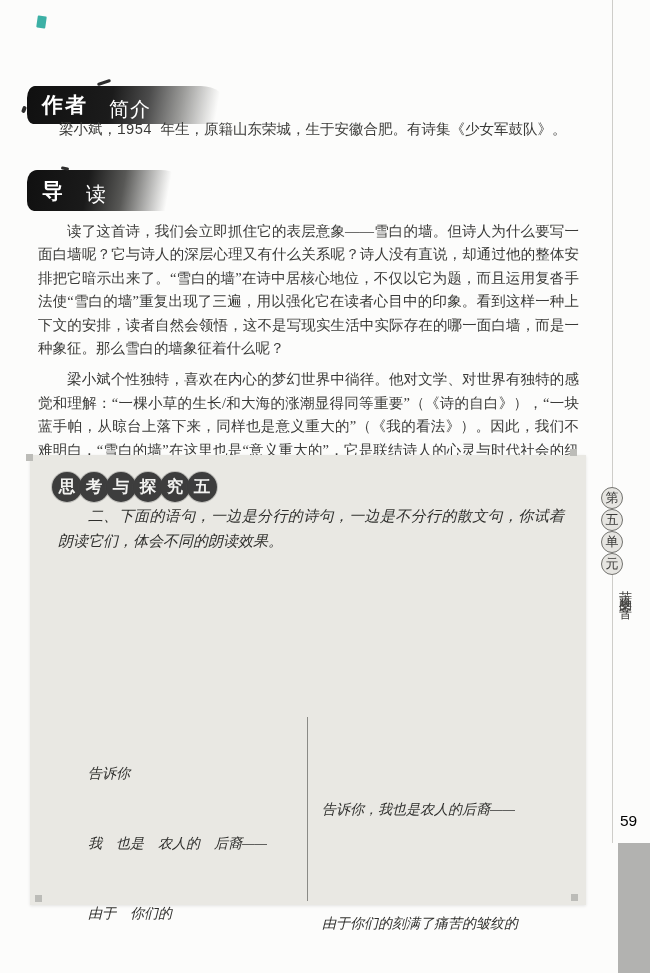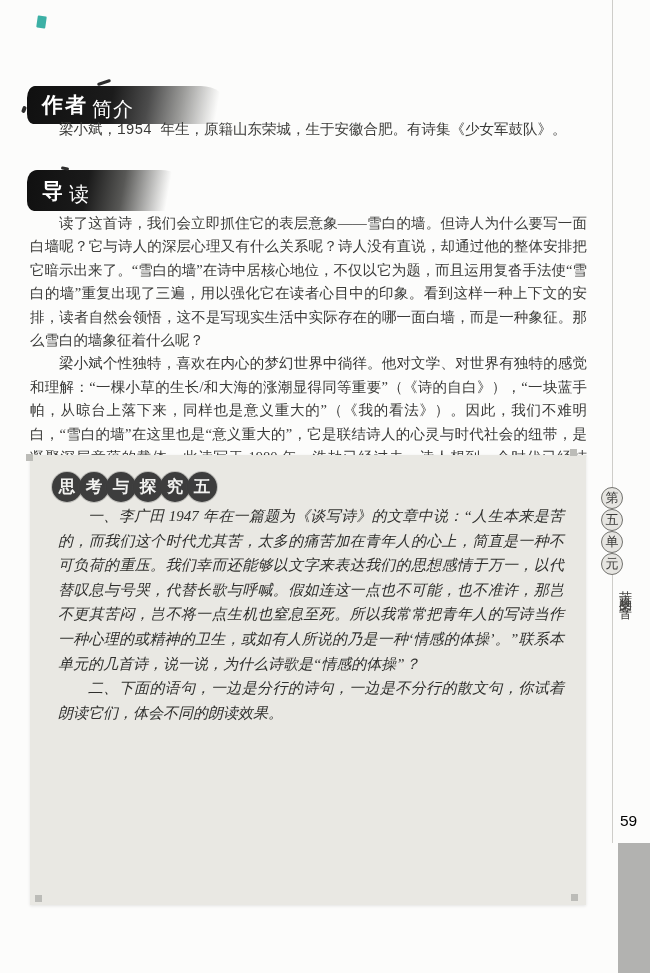--- a/index.html
+++ b/index.html
@@ -5,40 +5,40 @@
   html,body{margin:0;padding:0;background:#ffffff;}
   .page{position:relative;width:650px;height:973px;background:#fcfcfb;overflow:hidden;
         font-family:"Liberation Serif","DejaVu Serif",serif;}
 
   
   .teal-mark{position:absolute;left:37px;top:16px;width:9px;height:12px;
              background:#27a79b;transform:rotate(8deg);border-radius:1px;opacity:.9;}
 
   
   .brush-header{position:absolute;color:#fff;display:flex;align-items:center;
-                padding-left:15px;box-sizing:border-box;}
+                padding-left:15px;box-sizing:border-box;gap:17px;}
   .author-header{left:27px;top:86px;width:200px;height:38px;
     background:linear-gradient(100deg,#101010 0%,#1b1b1b 42%,#4c4c4c 60%,#9a9a98 76%,rgba(180,180,178,0) 94%);
     border-radius:8px 26px 16px 6px / 12px 20px 12px 10px;}
   .intro-header{left:27px;top:170px;width:158px;height:41px;
     background:linear-gradient(100deg,#101010 0%,#1a1a1a 38%,#585856 60%,rgba(168,168,166,0) 88%);
     border-radius:10px 24px 14px 7px / 12px 18px 12px 10px;}
   .bh-main{font-size:21px;font-weight:bold;letter-spacing:2px;}
   .bh-sub{font-size:20px;margin-left:4px;position:relative;top:4px;letter-spacing:1px;}
   .speckle{position:absolute;background:#2c2c2c;}
   .sp1{left:70px;top:-5px;width:14px;height:3px;transform:rotate(-18deg);border-radius:2px;}
   .sp2{left:34px;top:-3px;width:8px;height:3px;transform:rotate(12deg);border-radius:2px;}
   .sp-drop{left:-5px;top:20px;width:4px;height:7px;transform:rotate(20deg);border-radius:2px;}
 
   
   .author-body{position:absolute;left:30px;top:118px;width:556px;margin:0;
                font-size:14.5px;line-height:24px;text-indent:2em;color:#3a3a38;font-family:Liberation Mono, monospace;}
   .intro-paragraphs{position:absolute;left:30px;top:212px;width:557px;
                     font-size:14.5px;line-height:23.4px;text-align:justify;color:#3a3a38;}
-  .intro-paragraphs p{margin:0;text-indent:2em;}
+  .intro-paragraphs p{margin:8px;text-indent:2em;}
 
   
   .panel{position:absolute;left:30px;top:455px;width:556px;height:450px;
          background:#e9e8e3;box-shadow:0 1px 3px rgba(0,0,0,.10);}
   .corner{position:absolute;width:7px;height:7px;background:#bcbcb8;}
   .c-tl{left:-4px;top:-1px;} .c-tr{right:9px;top:-6px;}
   .c-bl{left:5px;bottom:3px;} .c-br{right:8px;bottom:4px;}
 
   .badge{position:absolute;left:22px;top:17px;display:flex;}
   .badge-circle{width:30px;height:30px;border-radius:50%;background:#3d3d3d;color:#f3f3f1;
@@ -104,24 +104,42 @@
     <div class="badge">
       <span class="badge-circle">思</span>
       <span class="badge-circle">考</span>
       <span class="badge-circle">与</span>
       <span class="badge-circle">探</span>
       <span class="badge-circle">究</span>
       <span class="badge-circle">五</span>
     </div>
 
     <div class="exercise-text">
-      <p>一、李广田 1947 年在一篇题为《谈写诗》的文章中说：“人生本来是苦的，而我们这个时代尤其苦，太多的痛苦加在青年人的心上，简直是一种不可负荷的重压。我们幸而还能够以文字来表达我们的思想感情于万一，以代替叹息与号哭，代替长歌与呼喊。假如连这一点也不可能，也不准许，那岂不更其苦闷，岂不将一点生机也窒息至死。所以我常常把青年人的写诗当作一种心理的或精神的卫生，或如有人所说的乃是一种‘情感的体操’。”联系本单元的几首诗，说一说，为什么诗歌是“情感的体操”？</p>
       <p>二、下面的语句，一边是分行的诗句，一边是不分行的散文句，你试着朗读它们，体会不同的朗读效果。</p>
     </div>
 
+    <div class="columns">
+      <div class="poem-col">
+        <div>告诉你</div>
+        <div>我　也是　农人的　后裔——</div>
+        <div>由于　你们的</div>
+        <div>刻满了　痛苦的　皱纹的　脸</div>
+        
+        
+        
+        
+      </div>
+      <div class="col-divider"></div>
+      <div class="prose-col">
+        <div>告诉你，我也是农人的后裔——</div>
+        <div>由于你们的刻满了痛苦的皱纹的</div>
+        
+        
+      </div>
+    </div>
   </div>
 
   <div class="v-rule"></div>
   <div class="unit-tab">
     <div class="unit-circle">第</div>
     <div class="unit-circle">五</div>
     <div class="unit-circle">单</div>
     <div class="unit-circle">元</div>
   </div>
   <div class="unit-subtitle">苦难的琴音</div>

